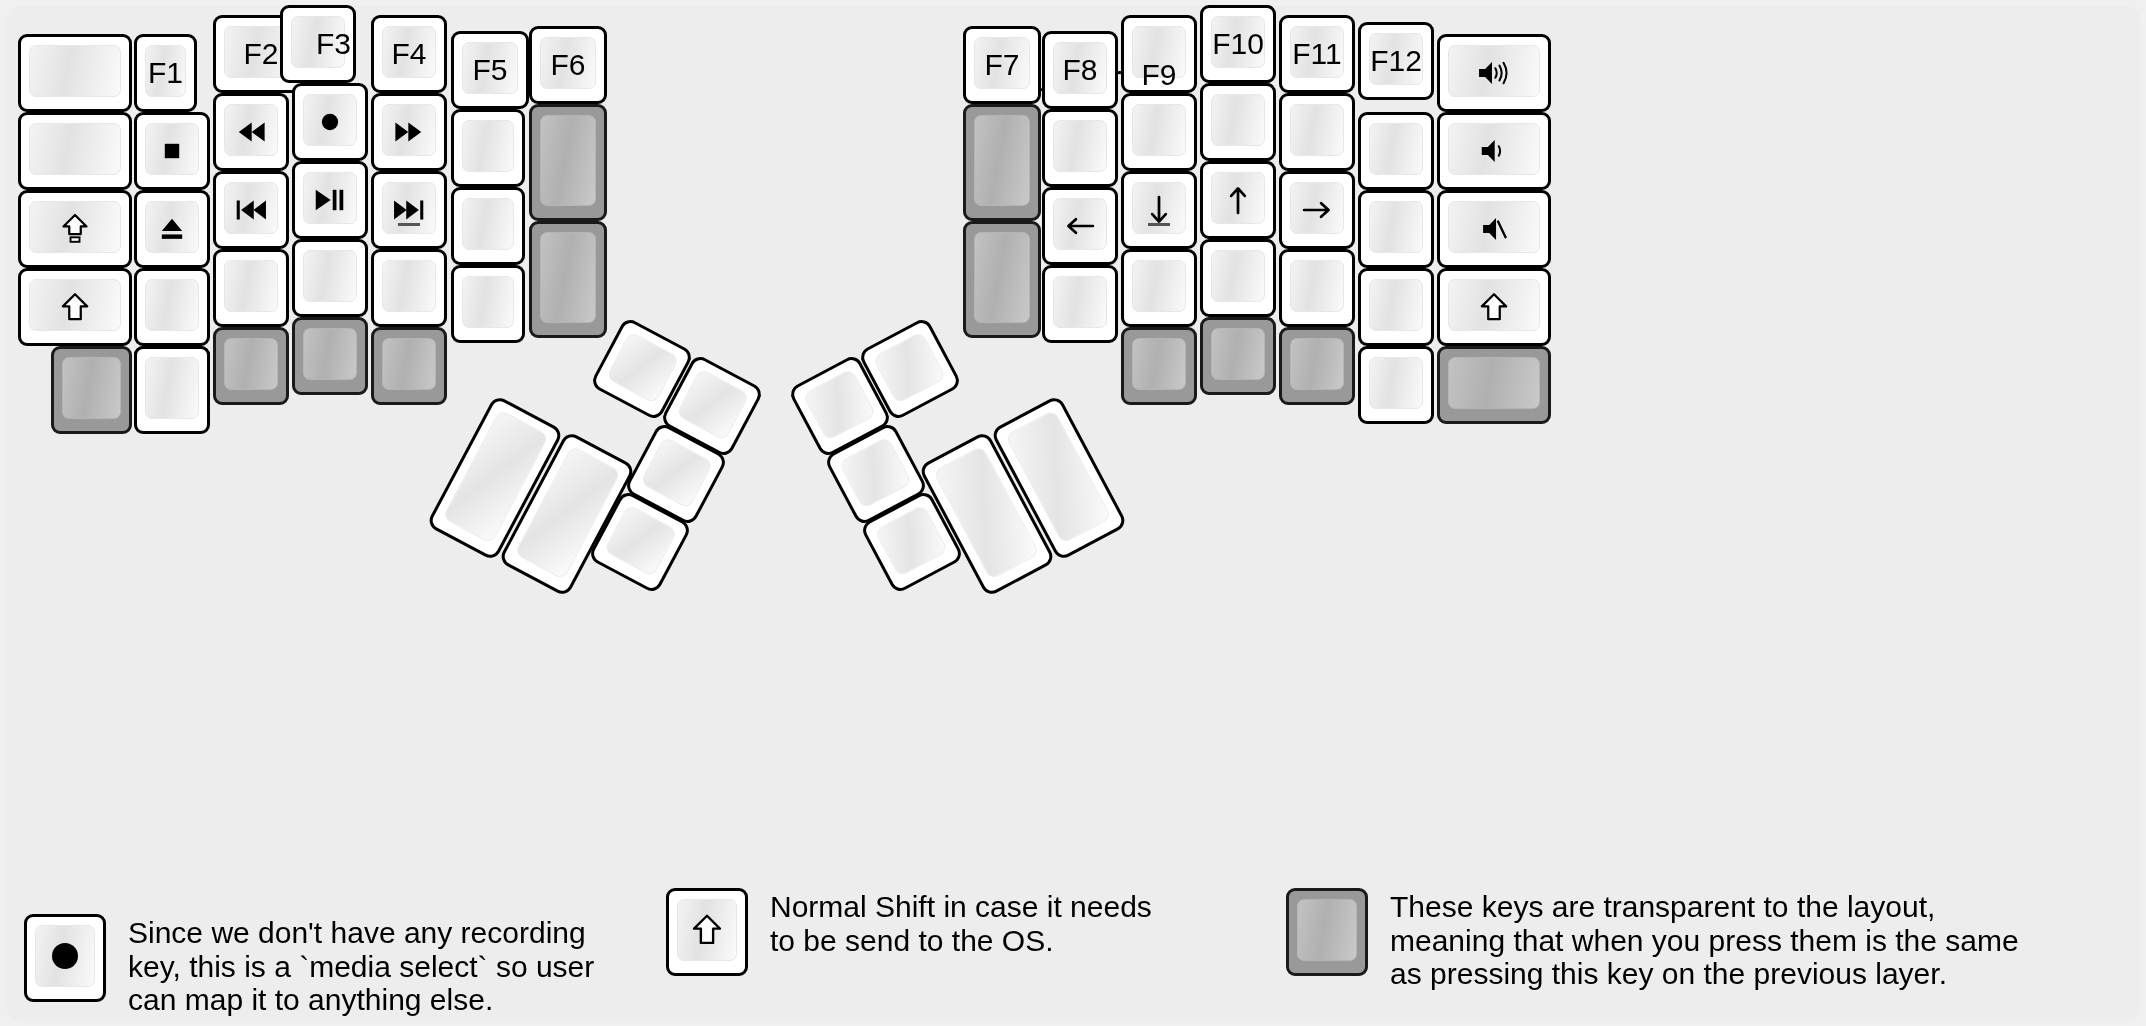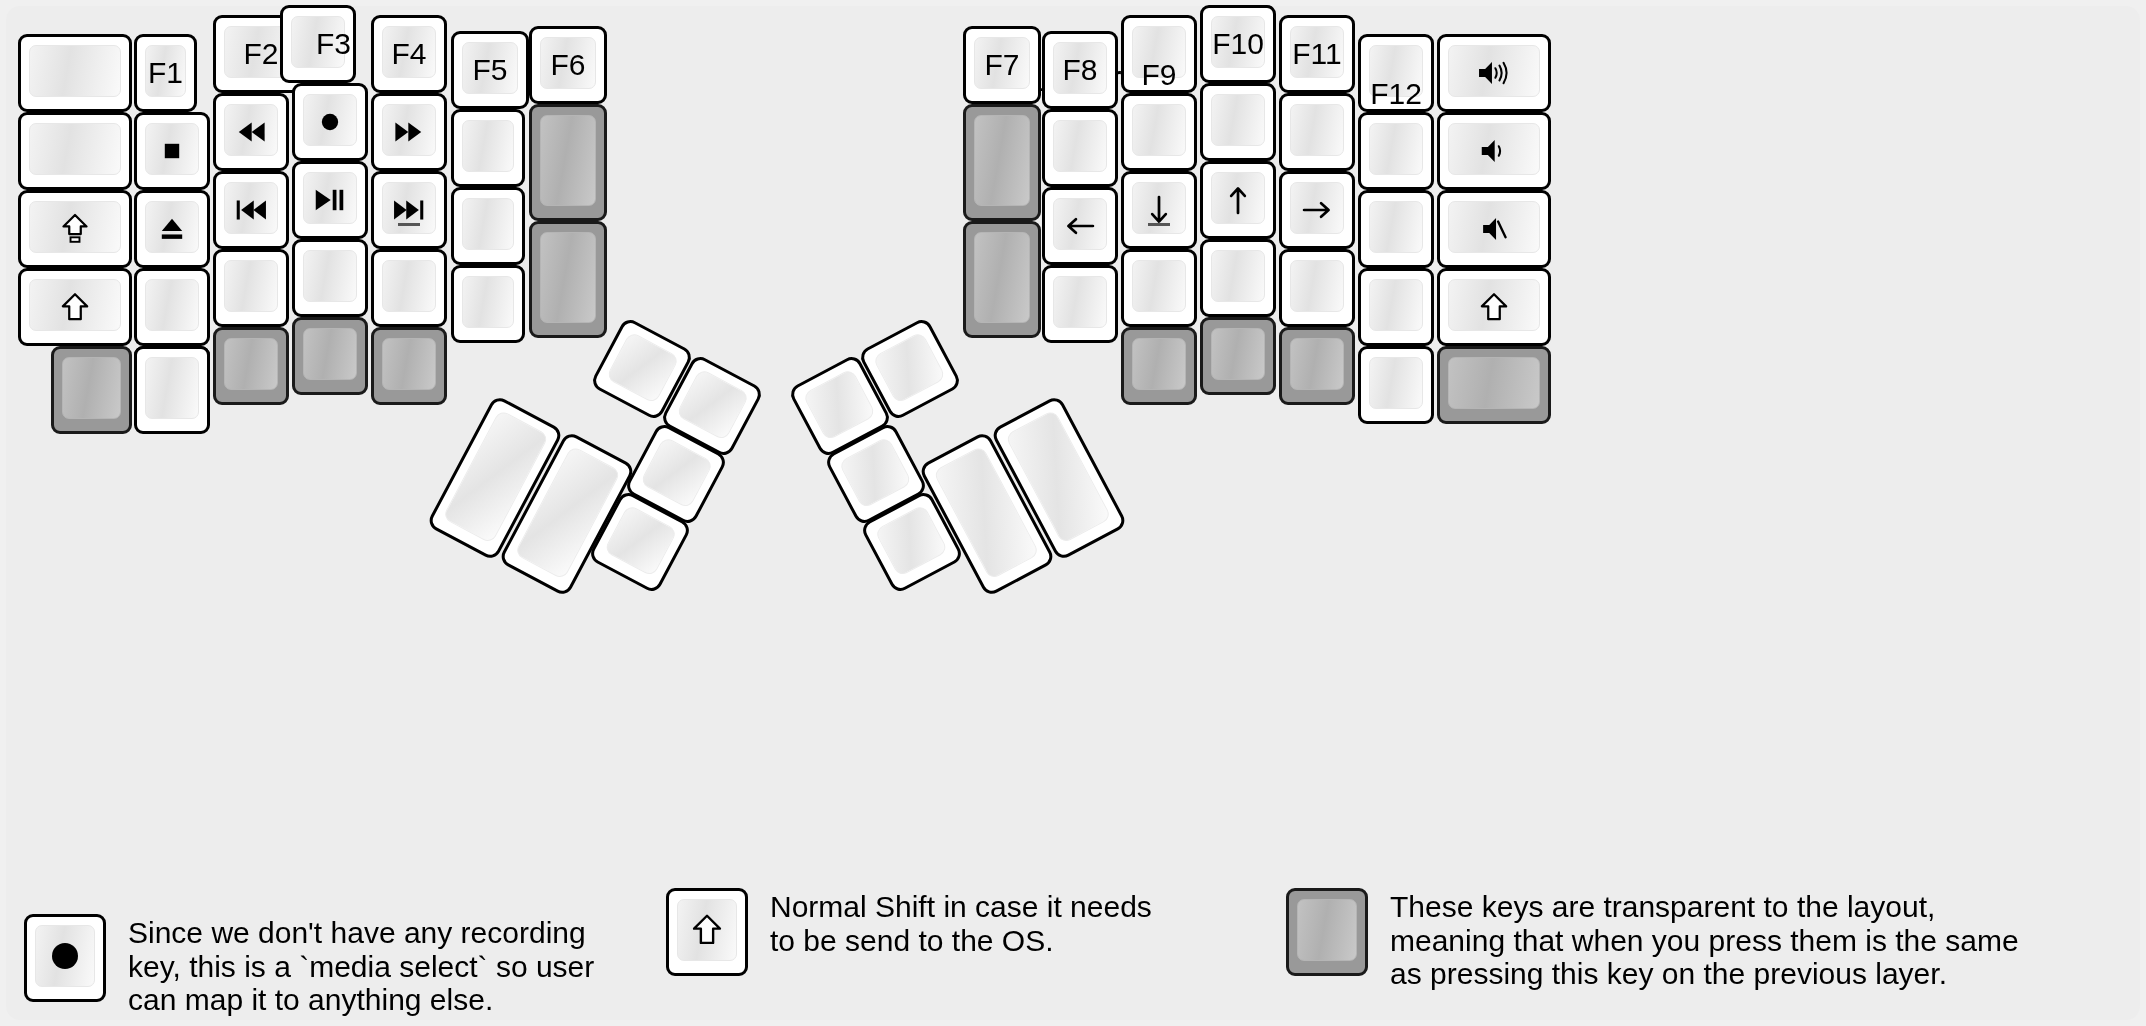--- a/index.html
+++ b/index.html
@@ -393,21 +393,21 @@
             <path d="M12 50 L82 50 M62 30 L84 50 L62 70" fill="none" stroke="#000" stroke-width="8" stroke-linecap="round" stroke-linejoin="round"></path>
           </svg>
         </span>
       </div>
       <div class="key" style="left: 1279px; top: 249px; width: 76px; height: 78px;">
         <div class="cap"></div>
       </div>
       <div class="key trans" style="left: 1279px; top: 327px; width: 76px; height: 78px;">
         <div class="cap"></div>
       </div>
-      <div class="key" style="left: 1358px; top: 34px; width: 76px; height: 78px; align-items: flex-end;">
+      <div class="key" style="left: 1358px; top: 22px; width: 76px; height: 78px;">
         <div class="cap"></div>
         <span class="lbl">F12</span>
       </div>
       <div class="key" style="left: 1358px; top: 112px; width: 76px; height: 78px;">
         <div class="cap"></div>
       </div>
       <div class="key" style="left: 1358px; top: 190px; width: 76px; height: 78px;">
         <div class="cap"></div>
       </div>
       <div class="key" style="left: 1358px; top: 268px; width: 76px; height: 78px;">

